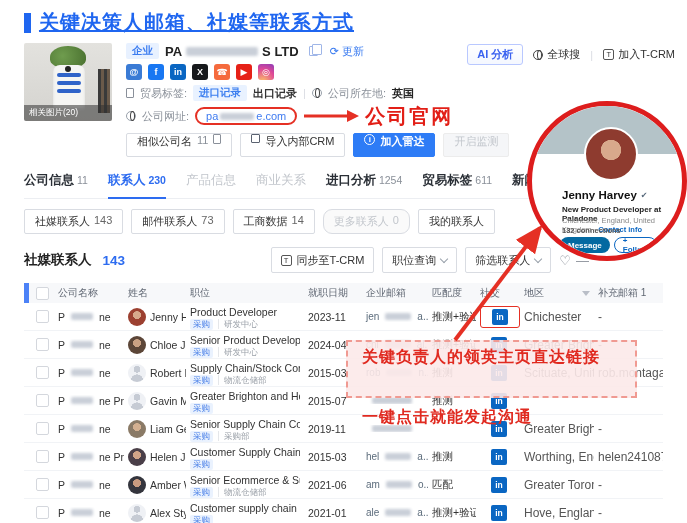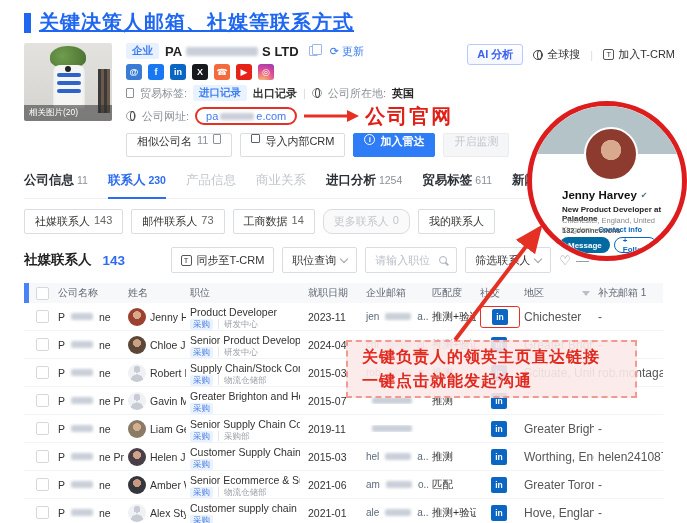--- a/index.html
+++ b/index.html
@@ -98,21 +98,21 @@
   .c-email{font-size:10px;color:#5b6b7b;}
   .li{width:16px;height:16px;background:#0a66c2;color:#fff;font-size:8.5px;font-weight:bold;border-radius:2px;
       display:inline-flex;align-items:center;justify-content:center;flex:none;}
   .liwrap{display:inline-flex;align-items:center;justify-content:center;padding:2px 11px;}
   .liwrap.hl{border:1.5px solid #e53024;border-radius:3px;}
   .c-small{font-size:12px;color:#555;}
   
   .annotation{position:absolute;left:346px;top:340px;width:291px;height:58px;z-index:5;
               border:2px dashed #f09a92;background:rgba(252,233,233,.9);
               display:flex;flex-direction:column;justify-content:center;padding-left:14px;gap:3px;}
-  .an-line{color:#e02a20;font-weight:bold;font-size:16px;letter-spacing:1px;}
+  .an-line{color:#e02a20;font-weight:bold;font-size:16px;letter-spacing:1px;margin-top:36px;}
   #arrows{position:absolute;left:0;top:0;width:687px;height:523px;pointer-events:none;z-index:6;}
   .red-circle{position:absolute;left:527px;top:101px;width:160px;height:160px;border-radius:50%;
               border:5px solid #dd1d1d;background:#fff;overflow:hidden;z-index:7;}
   .li-banner{height:48px;background:#b4c3c8;}
   .li-avatar{position:absolute;left:52px;top:21px;width:54px;height:54px;border-radius:50%;border:2px solid #fff;
              background:radial-gradient(circle at 50% 42%,#d8a98c 0 26%,#8e3b2f 27%);}
   .li-name{position:absolute;left:30px;top:83px;font-size:11.5px;font-weight:bold;color:#111;display:flex;gap:4px;align-items:center;}
   .li-verify{color:#56687a;font-size:8px;}
   .li-headline{position:absolute;left:30px;top:99px;font-size:8px;font-weight:bold;color:#222;}
   .li-loc{position:absolute;left:30px;top:110px;font-size:7.5px;color:#888;}
@@ -278,24 +278,20 @@
   <span class="tb-count">143</span>
   <span class="spacer"></span>
   <span class="ctl">
     <span class="i-box"></span>
     <span>同步至T-CRM</span>
   </span>
   <span class="ctl">
     <span>职位查询</span>
     <span class="chev"></span>
   </span>
-  <span class="ctl" style="width:92px;justify-content:space-between">
-    <span class="ph">请输入职位</span>
-    <span class="mag"></span>
-  </span>
   <span class="ctl">
     <span>筛选联系人</span>
     <span class="chev"></span>
   </span>
   <span class="heart">
     <span>♡</span>
     <span>—</span>
   </span>
 </div>
 

